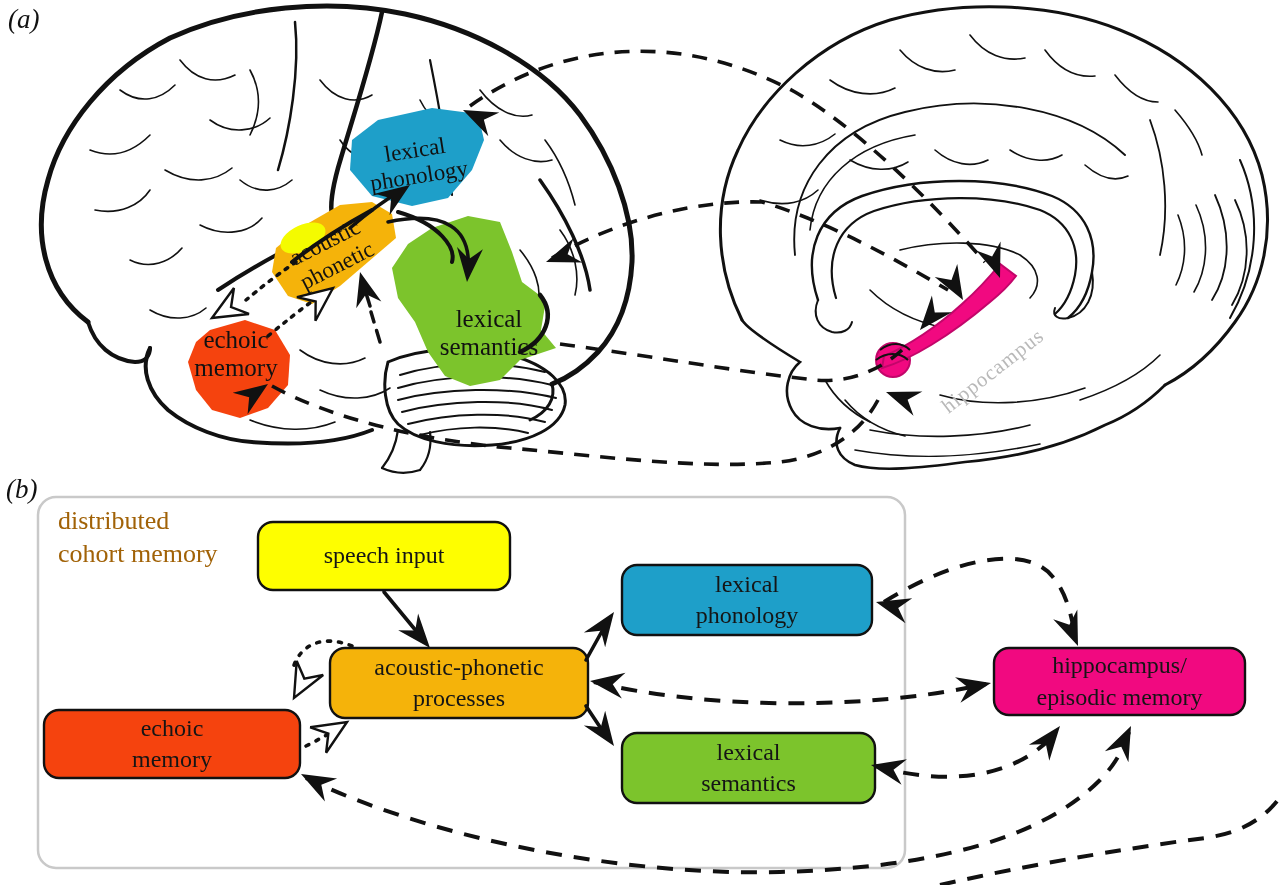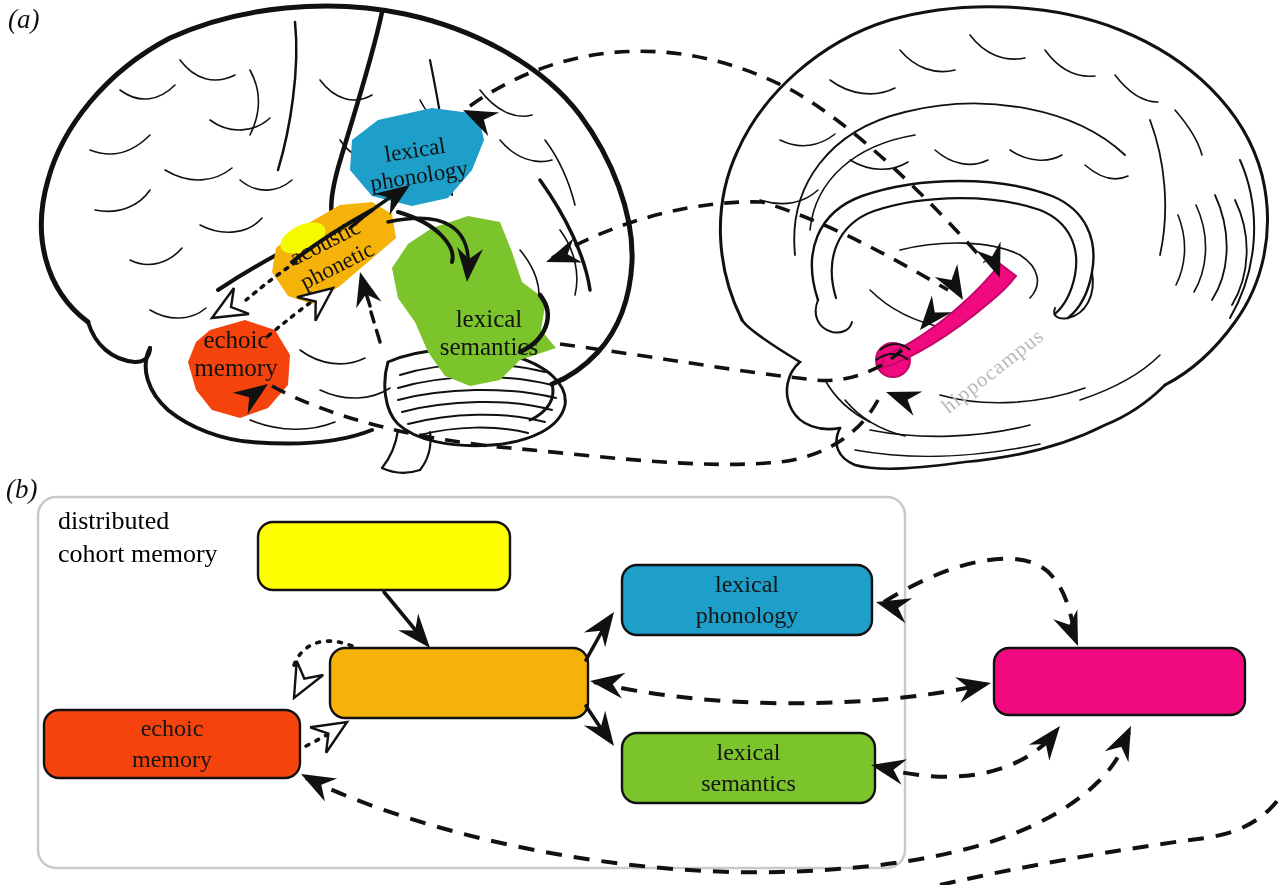--- a/index.html
+++ b/index.html
@@ -4,21 +4,21 @@
 <style>
   html,body{margin:0;padding:0;background:#fff;}
   .stage{position:relative;width:1280px;height:885px;background:#ffffff;overflow:hidden;
          font-family:"Liberation Serif", serif;}
   svg.art{position:absolute;left:0;top:0;}
   .panel-letter{position:absolute;font-style:italic;font-size:27px;color:#111;}
   .region-label{position:absolute;text-align:center;font-size:23px;line-height:1.12;color:#111;
                 transform:translate(-50%,-50%);white-space:nowrap;}
   .hippo-label{position:absolute;font-size:21px;color:#b9b9b9;transform:translate(-50%,-50%) rotate(-38deg);
                letter-spacing:1px;white-space:nowrap;}
-  .model-title{position:absolute;left:58px;top:505px;font-size:26px;line-height:1.25;color:#000000;}
+  .model-title{position:absolute;left:58px;top:505px;font-size:26px;line-height:1.25;color:#a16207;}
   .bbox{position:absolute;border:2.2px solid #111;border-radius:14px;display:flex;flex-direction:column;
         align-items:center;justify-content:center;text-align:center;font-size:24px;line-height:1.3;color:#151515;}
   .bbox div{white-space:nowrap;}
 </style>
 </head>
 <body>
 
 <div class="stage">
 
 <svg class="art" width="1280" height="885" viewBox="0 0 1280 885">
@@ -248,26 +248,37 @@
   <div>echoic</div>
   <div>memory</div>
 </div>
 <div class="hippo-label" style="left:993px;top:371px;">hippocampus</div>
 
 <div class="model-title">
   <div>distributed</div>
   <div>cohort memory</div>
 </div>
 
+<div class="bbox" style="left:258px;top:522px;width:252px;height:68px;border:none;background:transparent;">
+  <div>speech input</div>
+</div>
+<div class="bbox" style="left:330px;top:648px;width:258px;height:70px;border:none;background:transparent;">
+  <div>acoustic-phonetic</div>
+  <div>processes</div>
+</div>
 <div class="bbox" style="left:44px;top:710px;width:256px;height:68px;border:none;background:transparent;">
   <div>echoic</div>
   <div>memory</div>
 </div>
 <div class="bbox" style="left:622px;top:565px;width:250px;height:70px;border:none;background:transparent;">
   <div>lexical</div>
   <div>phonology</div>
 </div>
 <div class="bbox" style="left:622px;top:733px;width:253px;height:70px;border:none;background:transparent;">
   <div>lexical</div>
   <div>semantics</div>
 </div>
+<div class="bbox" style="left:994px;top:648px;width:251px;height:67px;border:none;background:transparent;">
+  <div>hippocampus/</div>
+  <div>episodic memory</div>
+</div>
 
 </div>
 
 </body></html>

